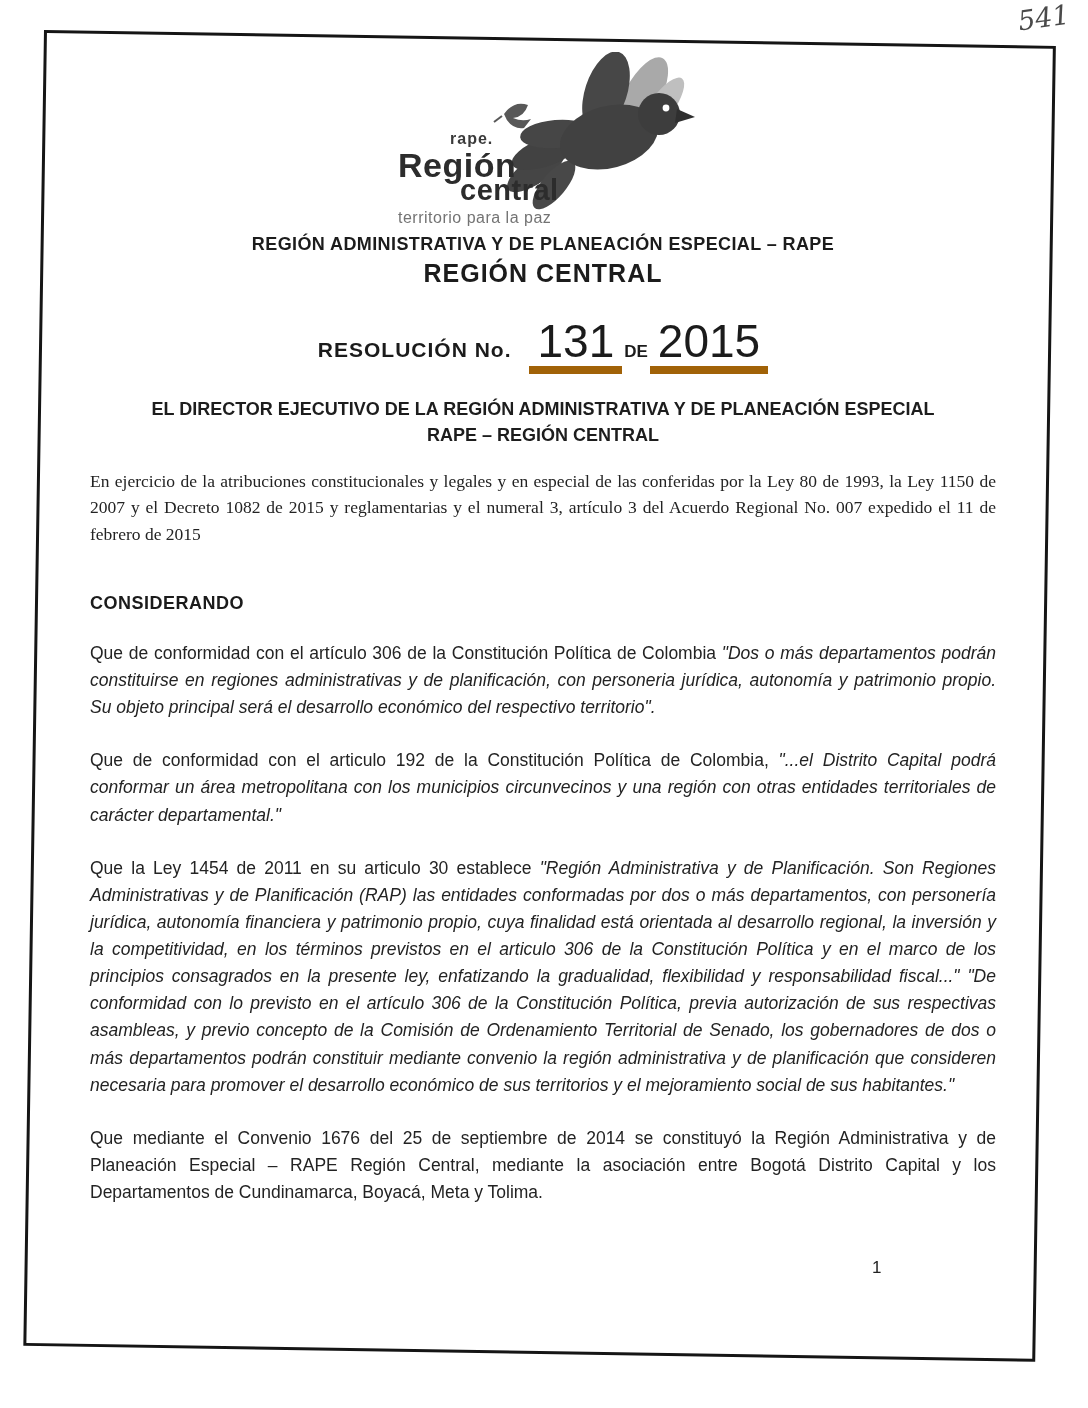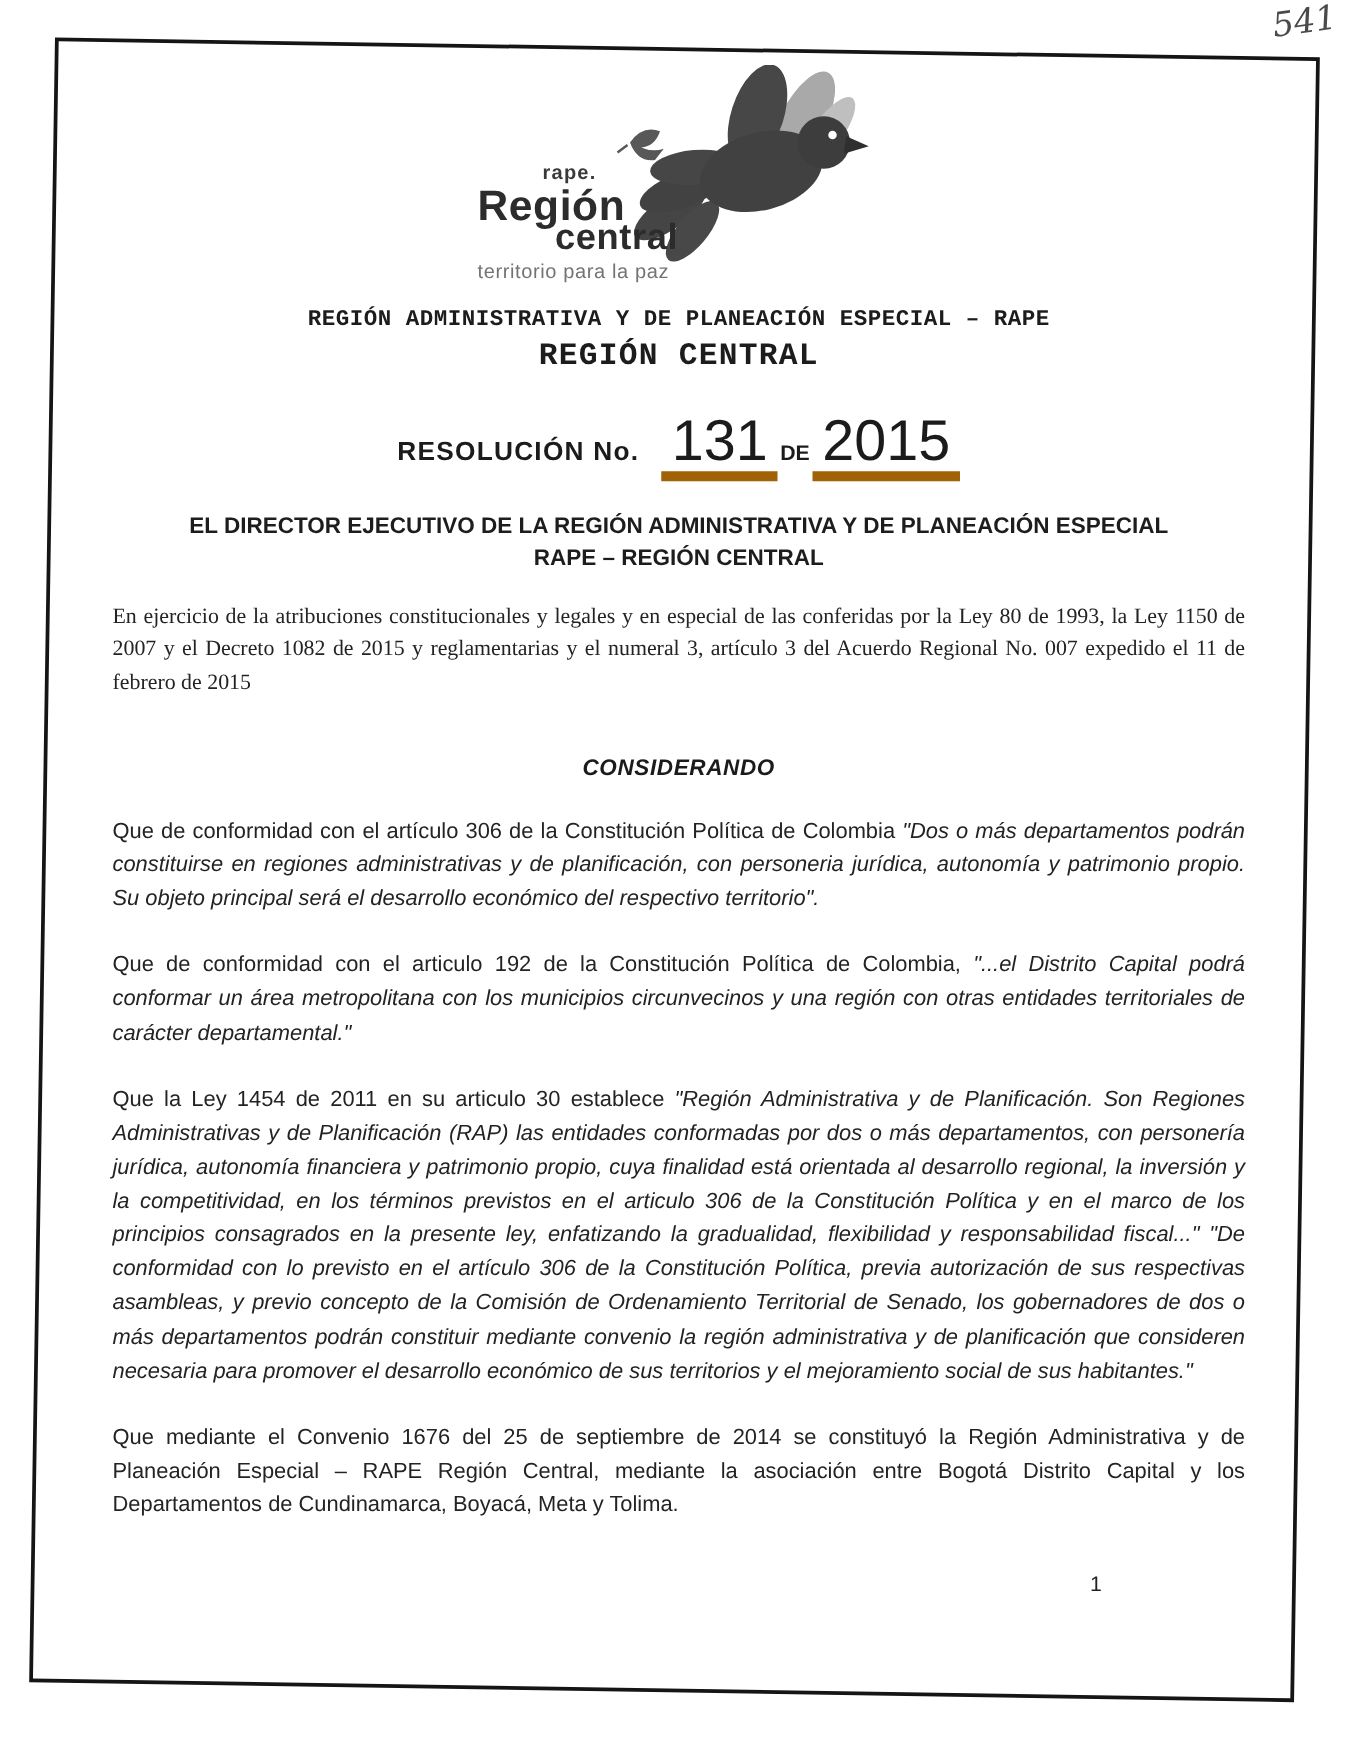--- a/index.html
+++ b/index.html
@@ -16,46 +16,46 @@
     position:absolute; left:1018px; top:2px;
     font-family:"DejaVu Serif", serif; font-style:italic;
     font-size:27px; color:#4a4a4a; transform:rotate(-8deg);
   }
   .content{
     position:absolute; left:90px; top:34px; width:906px;
   }
   
   .logo{position:relative; width:330px; height:178px; margin:18px auto 0;}
   .logo svg{position:absolute; right:-6px; top:0;}
-  .logo-text{position:absolute; left:4px; bottom:4px; line-height:1;}
+  .logo-text{position:absolute; left:20px; bottom:4px; line-height:1;}
   .logo-rape{display:block; margin-left:52px; font-weight:bold; font-size:16px; color:#3a3a3a; letter-spacing:1px;}
   .logo-region{display:block; font-weight:bold; font-size:34px; color:#2c2c2c; letter-spacing:0.5px; margin-top:1px;}
   .logo-central{display:block; font-weight:bold; font-size:29px; color:#2c2c2c; margin:-6px 0 0 62px; letter-spacing:0.5px;}
   .logo-tagline{display:block; font-size:16px; color:#737373; margin-top:5px; letter-spacing:0.5px;}
   
-  .org-header{margin-top:16px; text-align:center; font-family:Liberation Mono, monospace; color:#1c1c1c;}
+  .org-header{margin-top:4px; text-align:center; font-family:Liberation Sans, sans-serif; color:#1c1c1c;}
   .org-line1{font-weight:bold; font-size:18px; letter-spacing:0.4px;}
   .org-line2{font-weight:bold; font-size:25px; letter-spacing:1px; margin-top:4px;}
   .resolution-line{
     display:flex; justify-content:center; align-items:baseline;
     margin-top:30px; color:#1b1b1b;
   }
   .res-label{font-weight:bold; font-size:21px; letter-spacing:1px; margin-right:18px;}
   .res-number,.res-year{
     font-size:46px; line-height:1; padding:0 8px 2px 8px;
     border-bottom:8px solid #a16207;
   }
   .res-de{font-weight:bold; font-size:17px; margin:0 2px;}
   .subject{
     margin:26px auto 0; width:896px; text-align:center;
     font-style:italic; font-size:17.5px; line-height:1.5; color:#252525;
   }
   .authority{margin-top:22px; text-align:center; font-weight:bold; font-size:18px; line-height:1.45; color:#1d1d1d;}
   .preamble{margin:20px 0 0; font-size:17.5px; line-height:1.5; text-align:justify; color:#232323;font-family:Liberation Serif, serif;}
-  .considerando{margin-top:46px; text-align:center; font-weight:bold; font-size:18px; letter-spacing:0.5px; color:#1b1b1b;font-style:italic;}
+  .considerando{margin-top:46px; font-weight:bold; font-size:18px; letter-spacing:0.5px; color:#1b1b1b;}
   .recital{margin:26px 0 0; font-size:17.5px; line-height:1.55; text-align:justify; color:#232323;}
   .recital .it{font-style:italic;}
   .page-number{position:absolute; left:872px; top:1258px; font-size:17px; color:#222;}
 </style>
 </head>
 <body>
 
 <div class="page">
 
   <div class="handwritten">541</div>

